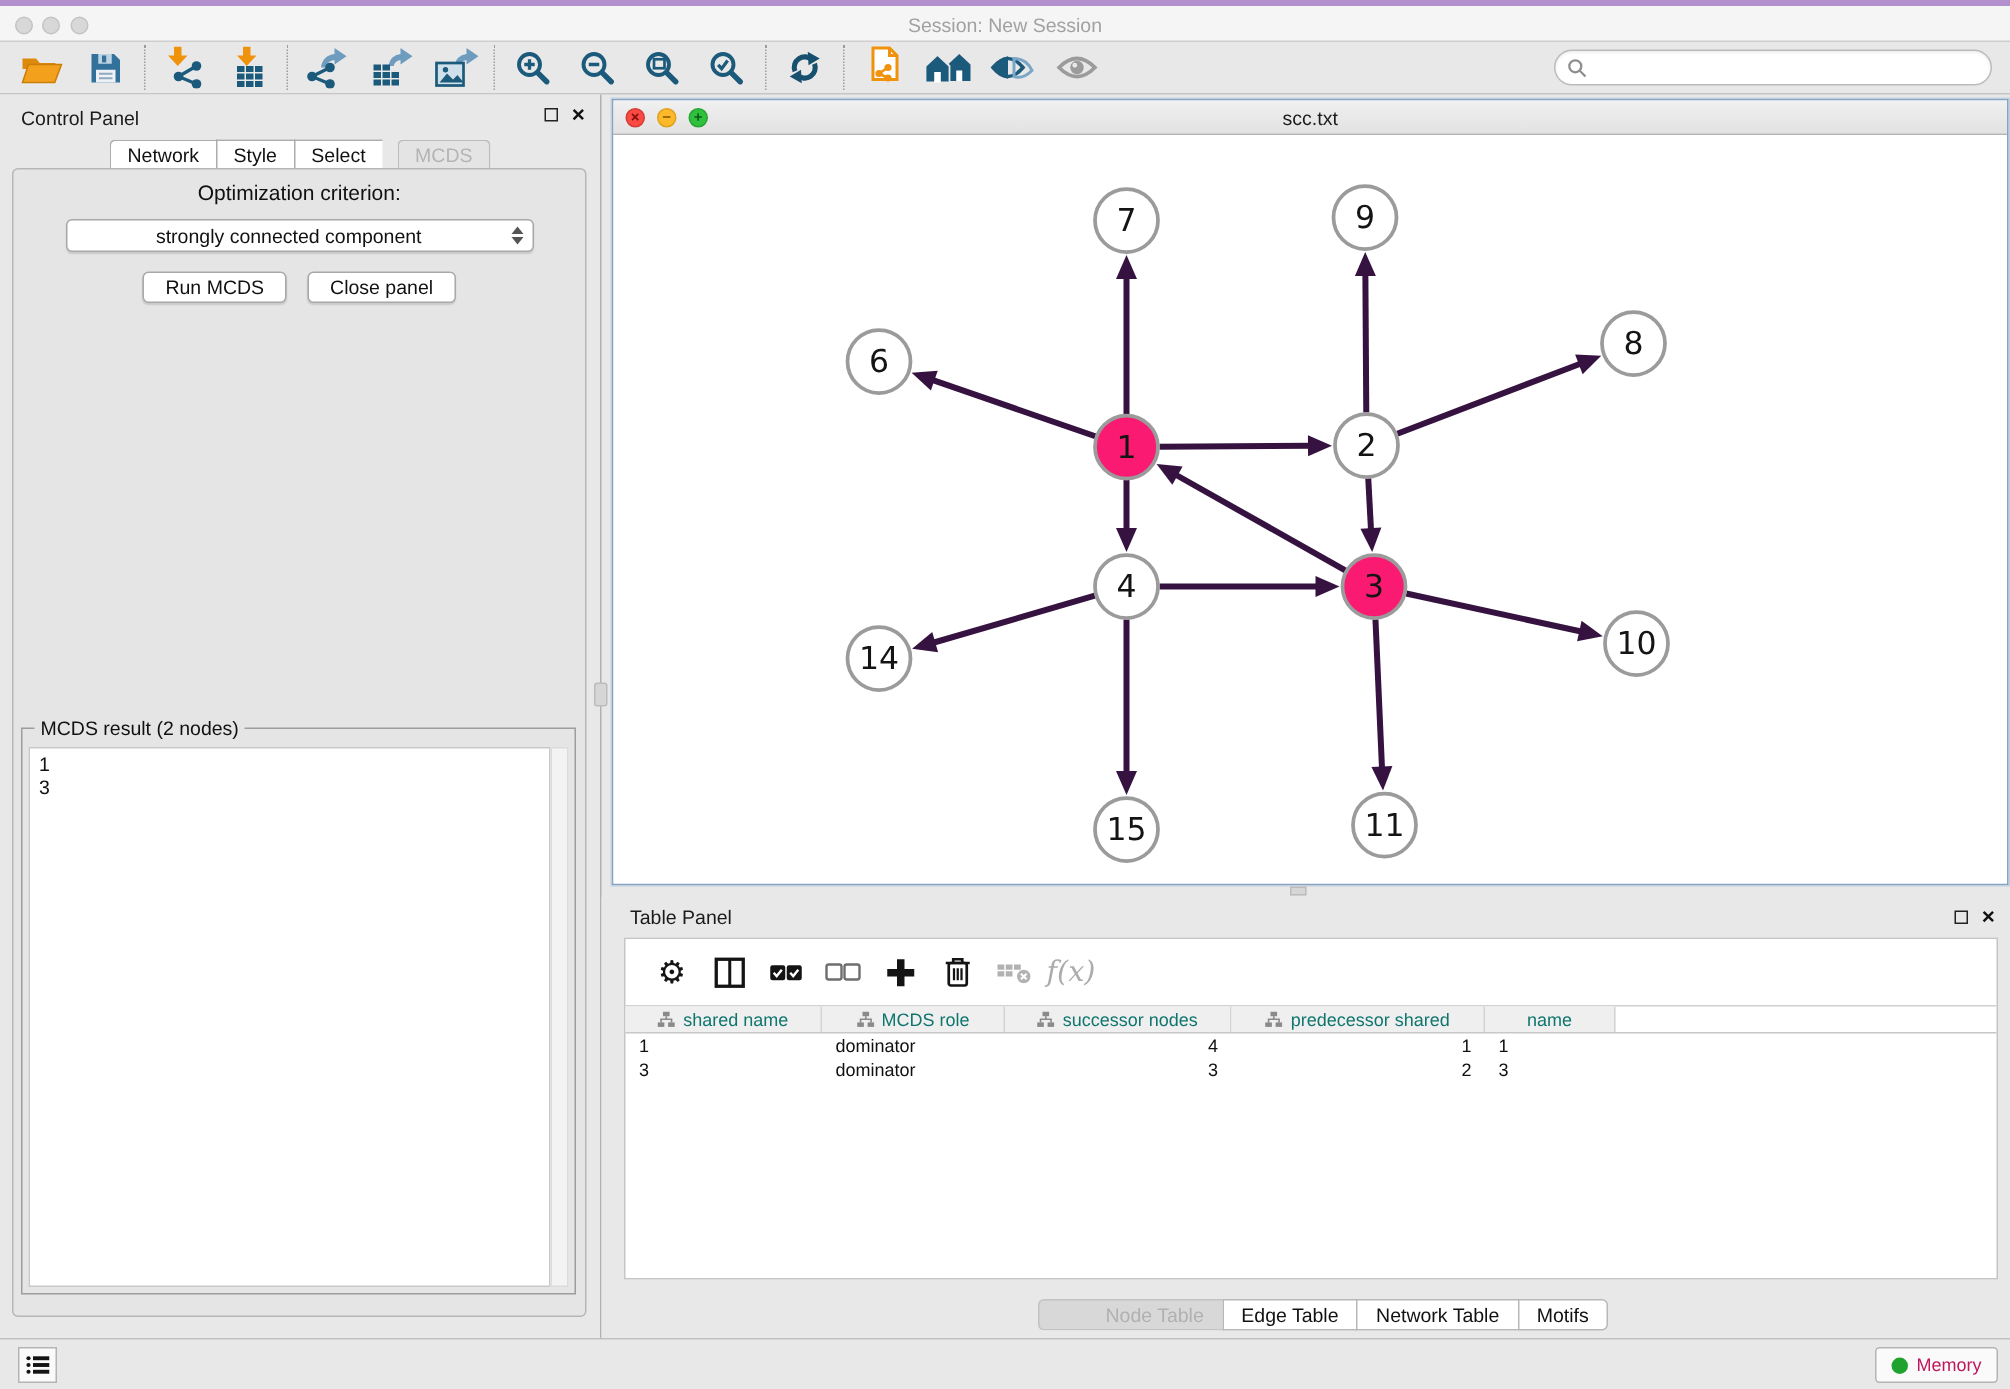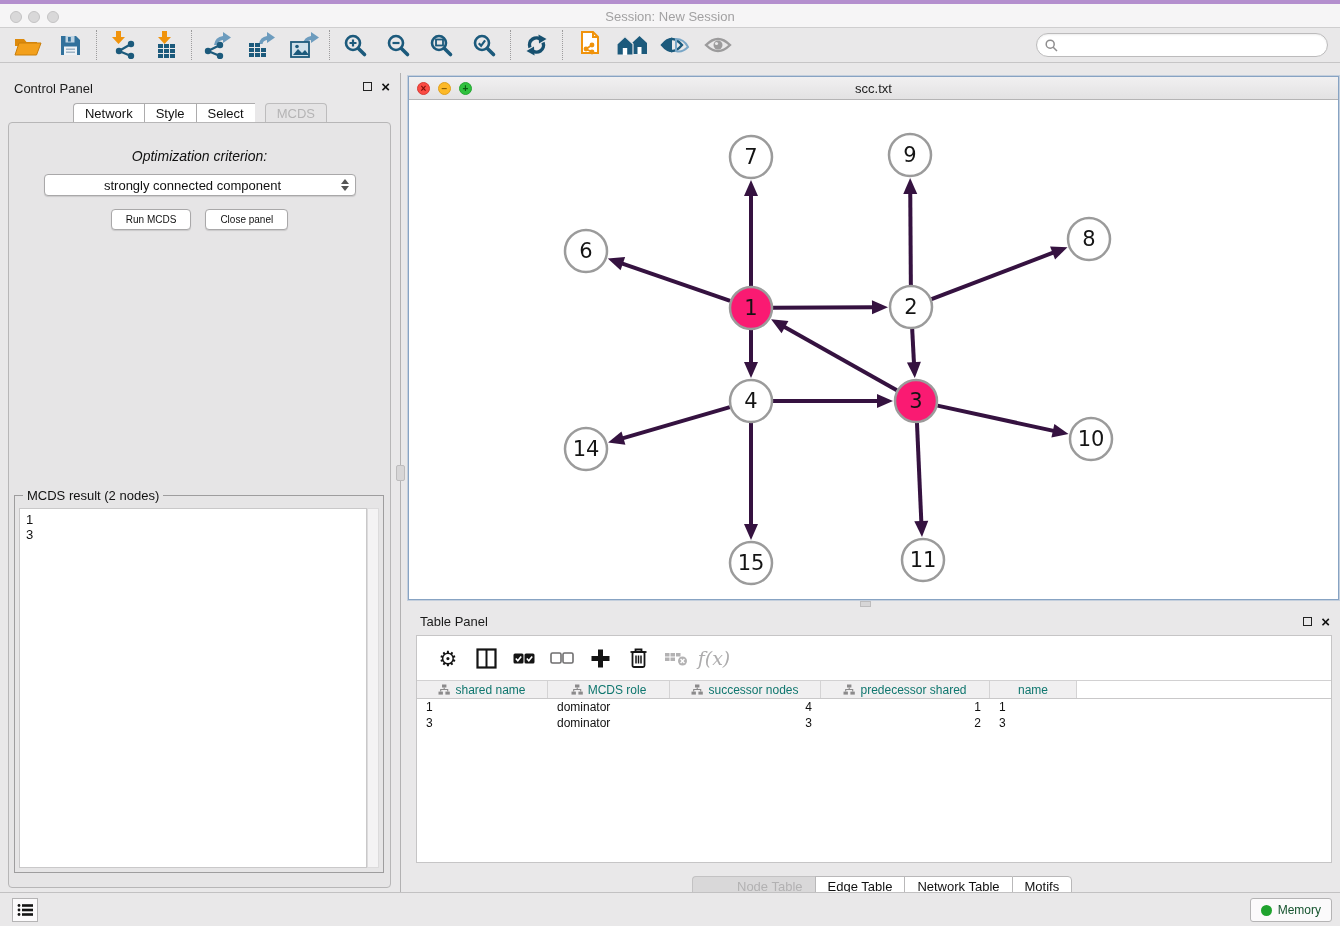--- a/index.html
+++ b/index.html
@@ -15,44 +15,44 @@
   .title-text { position:absolute; left:0; right:0; top:5px; text-align:center; font-size:13px; color:#a2a1a2; }
 
   .toolbar { position:absolute; left:0; top:28px; width:100%; height:35px; background:#e9e8e9; border-bottom:1px solid #c6c5c6; display:flex; align-items:center; padding:0 6px; }
   .tbtn { width:43px; height:32px; display:flex; align-items:center; justify-content:center; position:relative; }
   .tsep { width:1px; height:30px; border-left:1px dotted #9d9c9d; margin:0 4px; }
   .tspacer { flex:1; }
   .searchbox { width:292px; height:24px; background:#fff; border:1px solid #bcbbbc; border-radius:12px; display:flex; align-items:center; padding:0 8px; margin-right:6px; box-shadow: inset 0 1px 2px rgba(0,0,0,.08); }
   .searchbox input { border:none; outline:none; flex:1; font-size:12px; background:transparent; margin-left:5px; }
 
   
-  .main { position:absolute; left:0; top:73px; width:100%; height:829px; }
+  .main { position:absolute; left:0; top:63px; width:100%; height:829px; }
 
   
   .control-panel { position:absolute; left:0; top:0; width:401px; height:100%; background:#e9e8e9; border-right:1px solid #b2b1b2; }
   .panel-header { position:relative; height:26px; }
   .panel-title { position:absolute; left:14px; top:8px; font-size:13px; color:#1b1b1b; }
   .win-icons { position:absolute; right:10px; top:9px; display:flex; gap:9px; align-items:center; }
   .float-ico { width:9px; height:9px; border:1.6px solid #222; display:inline-block; }
   .close-ico { font-size:15px; font-weight:bold; color:#111; line-height:9px; }
 
   .cp-tabs { position:absolute; left:0; top:30px; width:100%; display:flex; justify-content:center; }
   .cp-tab { height:20px; padding:2px 11px; font-size:13px; background:#fff; border:1px solid #adacad; border-right:none; color:#111; cursor:default; }
   .cp-tab:first-child { border-radius:4px 0 0 0; }
   .cp-tab:last-child { border-right:1px solid #adacad; border-radius:0 4px 0 0; }
   .cp-tab.selected { background:#e5e4e5; color:#b5b4b5; margin-left:10px; border:1px solid #bdbcbd; border-bottom:none; border-radius:4px 4px 0 0; }
 
   .cp-content { position:absolute; left:8px; right:9px; top:49px; height:766px; background:#e6e5e6; border:1px solid #b7b6b7; border-radius:4px; }
-  .opt-label { margin-top:25px; text-align:center; font-size:14px; color:#111;font-style:italic; }
+  .opt-label { margin-top:7px; text-align:center; font-size:14px; color:#111; }
   .dropdown { position:relative; margin:10px auto 0 auto; width:312px; height:22px; background:#fff; border:1px solid #a9a8a9; border-radius:4px; font-size:13px; color:#111; display:flex; align-items:center; padding:0 24px 0 10px; box-shadow:0 1px 1px rgba(0,0,0,.12);justify-content:center; }
   .stepper { position:absolute; right:6px; top:4px; display:flex; flex-direction:column; gap:2px; }
   .stepper .up { width:0;height:0;border-left:4px solid transparent;border-right:4px solid transparent;border-bottom:5px solid #555; }
   .stepper .dn { width:0;height:0;border-left:4px solid transparent;border-right:4px solid transparent;border-top:5px solid #555; }
   .btn-row { display:flex; justify-content:center; gap:14px; margin-top:13px; }
-  .pbtn { height:21px; padding:2px 14px; font-size:10px; color:#111; background:#fff; border:1px solid #a9a8a9; border-radius:4px; box-shadow:0 1px 1px rgba(0,0,0,.12); }
+  .pbtn { height:21px; padding:2px 14px; font-size:13px; color:#111; background:#fff; border:1px solid #a9a8a9; border-radius:4px; box-shadow:0 1px 1px rgba(0,0,0,.12); }
 
   .result-box { position:absolute; left:5px; right:6px; top:372px; height:378px; border:1px solid #9e9d9e; margin:0 0; background:#e6e5e6; }
   .result-legend { position:absolute; left:8px; top:-8px; background:#e6e5e6; padding:0 4px; font-size:13px; color:#111; }
   .result-area { position:absolute; left:4px; right:16px; top:12px; bottom:4px; background:#fff; border:1px solid #c9c8c9; font-size:13px; color:#111; padding:3px 6px; white-space:pre; overflow:hidden; }
   .result-scroll { position:absolute; right:4px; top:12px; bottom:4px; width:12px; background:#f4f3f4; border:1px solid #dcdbdc; }
 
   .v-handle { position:absolute; left:396px; top:392px; width:9px; height:16px; background:#d7d6d7; border:1px solid #bdbcbd; border-radius:2px; }
 
   
   .net-window { position:absolute; left:408px; top:3px; width:931px; height:524px; background:#fff; border:1px solid #87a3c3; box-shadow:0 0 0 1px rgba(130,160,200,.35); }
@@ -84,21 +84,21 @@
 
   .bottom-tabs { position:absolute; left:291px; bottom:5px; display:flex; }
   .btab { height:21px; padding:2px 12px; font-size:13px; background:#fff; border:1px solid #b9b8b9; border-right:none; color:#111; display:flex; align-items:center; }
   .btab:first-child { border-radius:4px 0 0 4px;padding-left:44px; }
   .btab:last-child { border-right:1px solid #b9b8b9; border-radius:0 4px 4px 0; }
   .btab.selected { background:#d9d8d9; color:#b2b1b2; border-color:#c3c2c3; }
 
   
   .statusbar { position:absolute; left:0; bottom:0; width:100%; height:34px; background:#e9e8e9; border-top:1px solid #c2c1c2; }
   .list-btn { position:absolute; left:12px; top:5px; width:26px; height:24px; background:#fbfafb; border:1px solid #b5b4b5; display:flex; align-items:center; justify-content:center; }
-  .memory-btn { position:absolute; right:8px; top:5px; height:24px; background:#fbfafb; border:1px solid #b5b4b5; border-radius:3px; display:flex; align-items:center; gap:6px; padding:0 10px; font-size:12px; color:#14532d;margin-left:35px; }
+  .memory-btn { position:absolute; right:8px; top:5px; height:24px; background:#fbfafb; border:1px solid #b5b4b5; border-radius:3px; display:flex; align-items:center; gap:6px; padding:0 10px; font-size:12px; color:#be185d;margin-left:35px; }
   .mem-dot { width:11px; height:11px; border-radius:50%; }
 </style>
 </head>
 <body>
 
 <div class="app">
   <div class="top-strip"></div>
 
   <div class="titlebar">
     <div class="traffic gray t1"></div>

